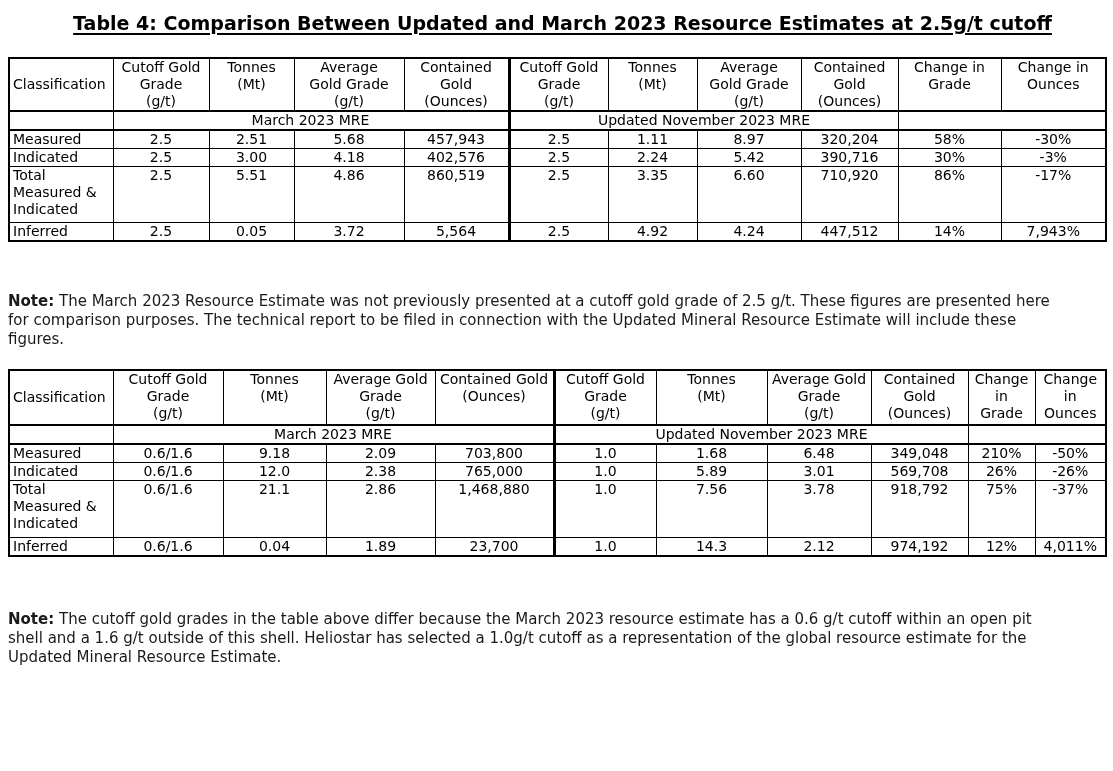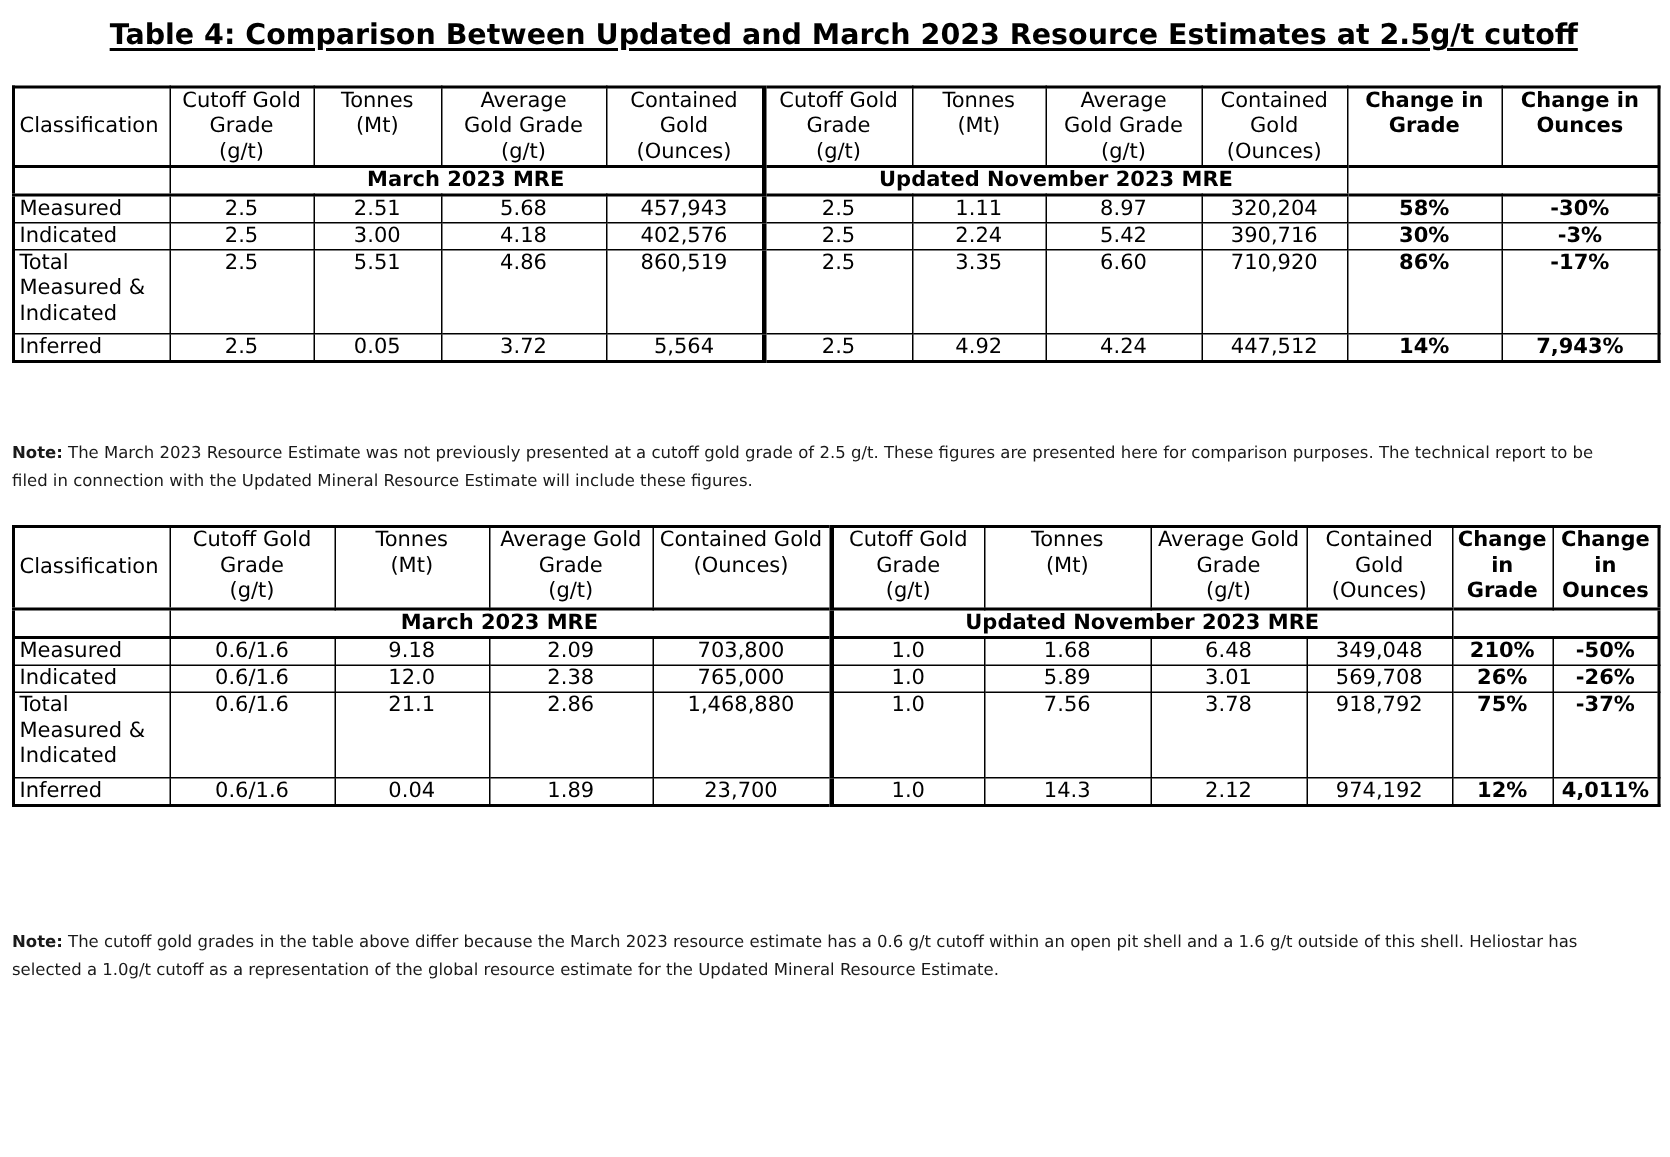--- a/index.html
+++ b/index.html
@@ -37,32 +37,32 @@
     padding: 0 3px;
     vertical-align: top;
     text-align: center;
     white-space: pre-line;
     overflow: hidden;
   }
   .mre-table td.cls       { text-align: left; }
   .mre-table td.cls-hdr   { text-align: left; vertical-align: middle; }
   .mre-table td.thickL    { border-left: 3px solid #000; }
   .mre-table tr.grp-row td{ border-top: 2px solid #000; border-bottom: 2px solid #000; text-align: center; }
-  .mre-table td.bold      { font-weight: bold; }
+  .mre-table td.bold      { font-weight: normal; }
   .note {
-    font-size: 11px;
+    font-size: 15px;
     line-height: 19px;
     width: 1058px;
     margin: 0;
     color: #1a1a1a;
   }
   .note-after-t4 { margin-top: 50px; }
   .title-t5      { margin-top: 53px; }
   .table-t5      { margin-top: 20px; }
-  .note-after-t5 { margin-top: 80px; }
+  .note-after-t5 { margin-top: 53px; }
 </style>
 </head>
 <body>
 
 <div class="doc">
 
   <div class="tbl-title">Table 4: Comparison Between Updated and March 2023 Resource Estimates at 2.5g/t cutoff</div>
 
   <table class="mre-table">
     <colgroup id="t4-cols">

